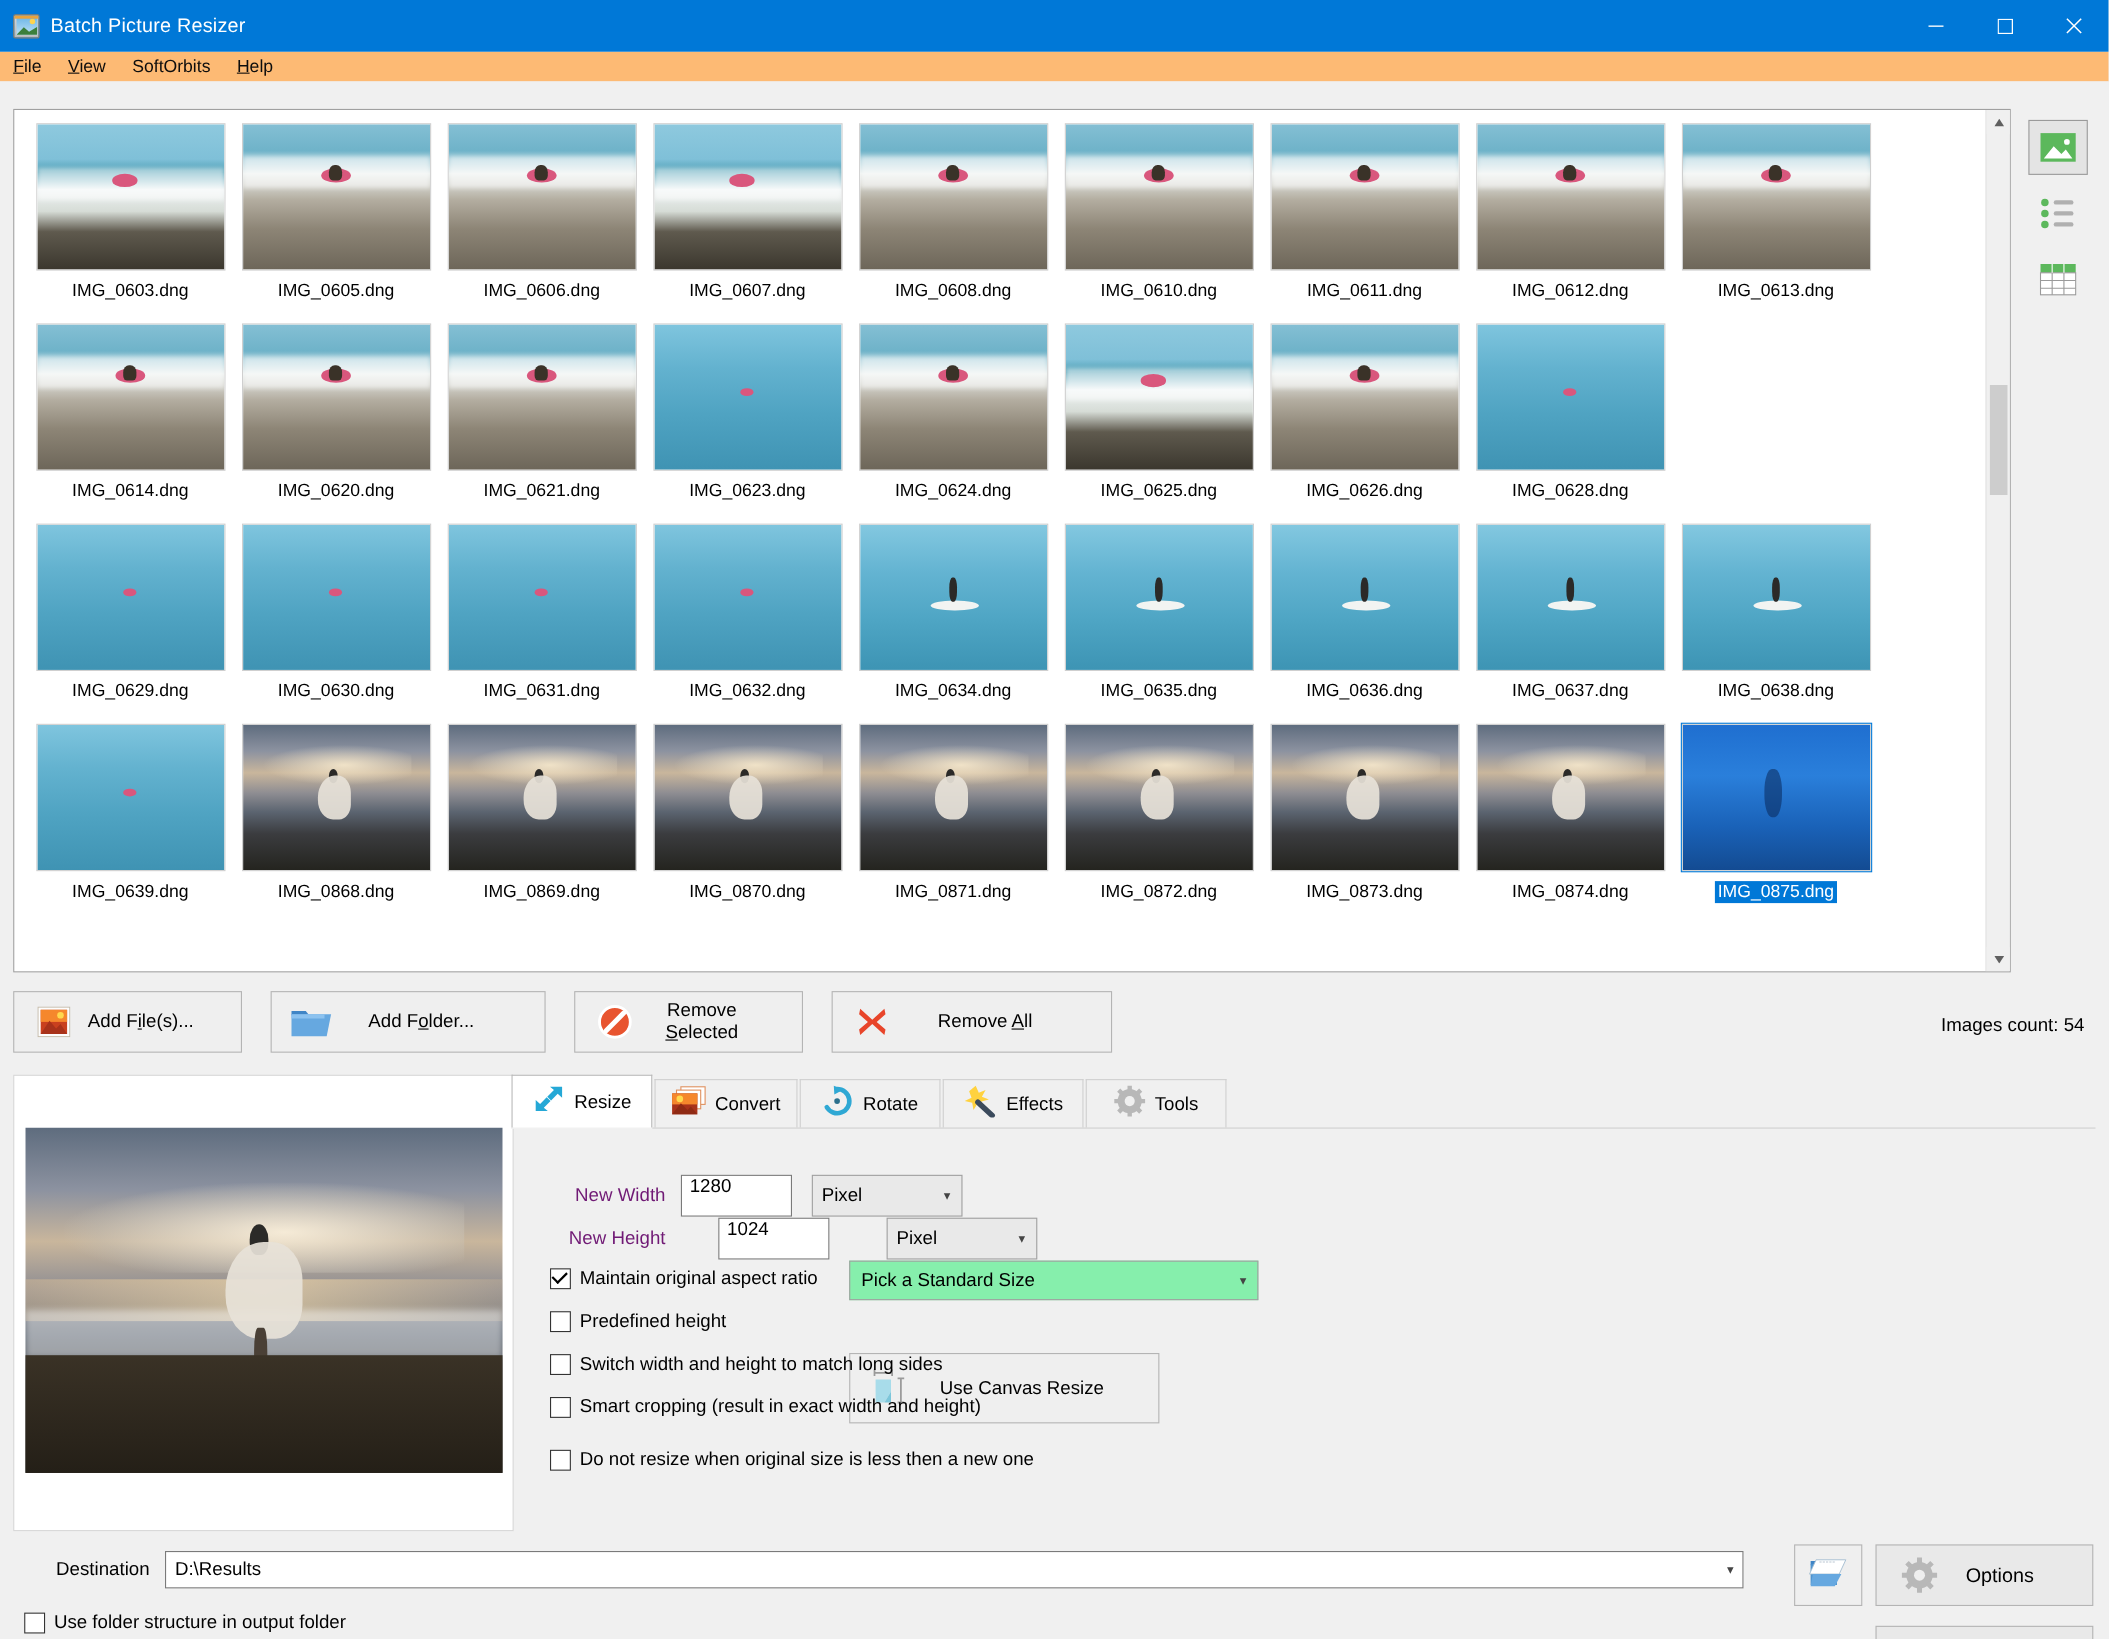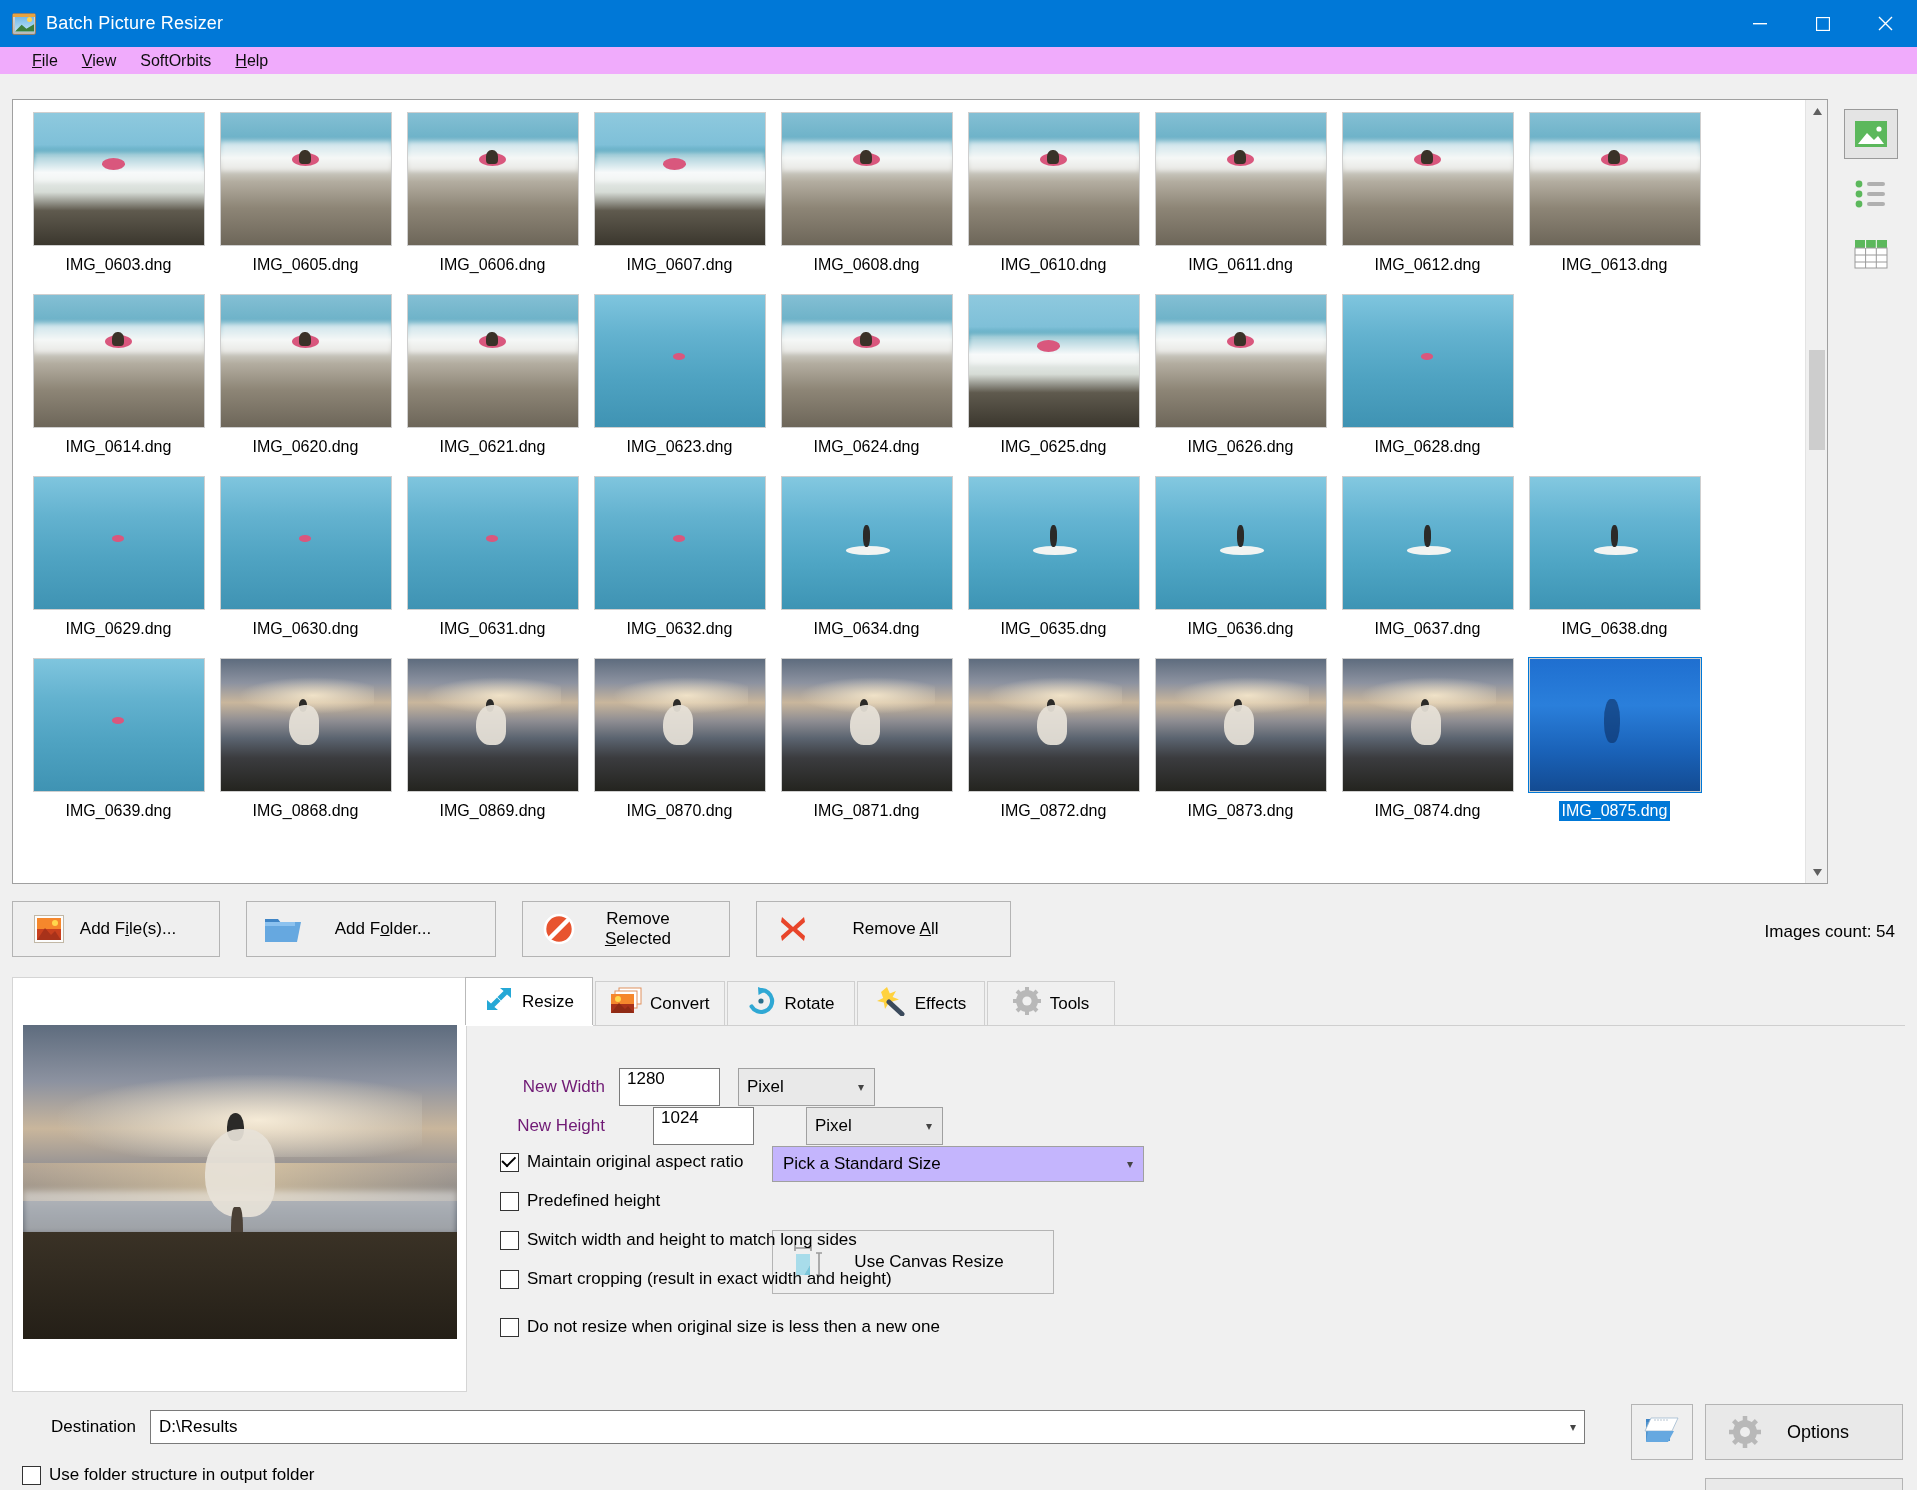--- a/index.html
+++ b/index.html
@@ -31,22 +31,22 @@
   .app-icon .strip{left:0;top:0;width:100%;height:3px;background:#e8a33d;}
   .title-text{
     color:#fff;font-size:18px;letter-spacing:.2px;
   }
   .win-buttons{position:absolute;right:0;top:0;height:47px;display:flex;}
   .win-btn{width:63px;height:47px;display:flex;align-items:center;justify-content:center;}
   .win-btn svg{display:block;}
 
   
   .menubar{
-    height:27px;background:#f0abfc;display:flex;align-items:center;
-    padding-left:20px;font-size:16px;color:#0d0d0d;
+    height:27px;background:#fdba74;display:flex;align-items:center;
+    padding-left:0;font-size:16px;color:#0d0d0d;
   }
   .menu-item{padding:2px 12px;cursor:default;}
   .menu-item u{text-decoration:underline;}
 
   
   .content{position:relative;width:1917px;height:1416px;background:#f0f0f0;}
 
   
   .thumbpanel{
     position:absolute;left:12px;top:25px;width:1816px;height:785px;
@@ -132,21 +132,21 @@
     padding:0 7px;color:#000;outline:none;
   }
   .fsel{
     width:137px;height:38px;margin-left:18px;border:1px solid #a0a0a0;background:#e9e9e9;
     display:flex;align-items:center;padding:0 8px;font-size:17px;color:#000;position:relative;
   }
   .fsel .chev{position:absolute;right:10px;color:#444;font-size:12px;}
 
   .wide-sel{
     position:absolute;left:307px;top:120px;width:372px;height:36px;
-    border:1px solid #a0a0a0;background:#c4b5fd;display:flex;align-items:center;
+    border:1px solid #a0a0a0;background:#86efac;display:flex;align-items:center;
     padding:0 10px;font-size:17px;color:#000;
   }
   .wide-sel .chev{position:absolute;right:10px;color:#444;font-size:12px;}
 
   .canvasbtn{
     position:absolute;left:307px;top:204px;width:282px;height:64px;background:#efefef;
     border:1px solid #b4b4b4;display:flex;align-items:center;font-size:17px;
   }
   .canvasbtn .ico{width:52px;display:flex;align-items:center;justify-content:center;margin-left:10px;}
   .canvasbtn .lbl{flex:1;text-align:center;padding-right:30px;}

